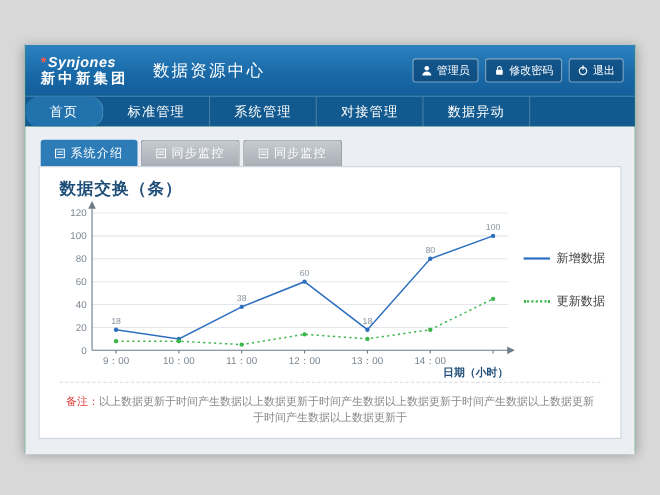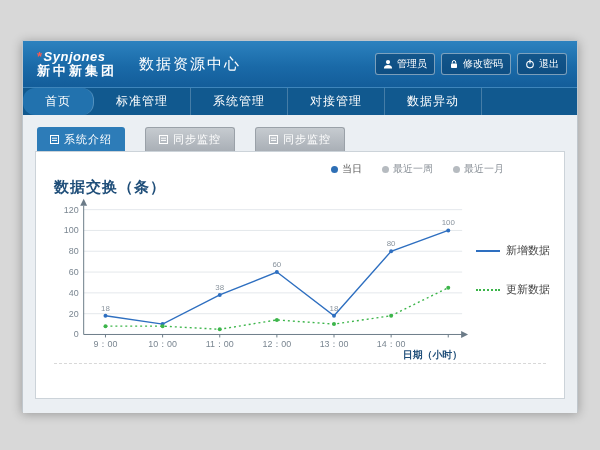--- a/index.html
+++ b/index.html
@@ -15,21 +15,21 @@
   .app-title{color:#fff;font-size:15px;margin-left:22px;letter-spacing:2px;}
   .header-actions{margin-left:auto;display:flex;gap:6px;align-items:center;}
   .hbtn{display:flex;align-items:center;gap:4px;background:rgba(8,60,105,.55);border:1px solid rgba(255,255,255,.45);color:#fff;font-size:10px;padding:3px 7px;border-radius:3px;cursor:pointer;font-family:inherit;}
   .hbtn svg{display:block;}
   
   .nav{height:28px;background:#11598f;display:flex;align-items:stretch;border-top:1px solid #3e85bb;}
   .nav-item{color:#fff;font-size:12px;display:flex;align-items:center;padding:0 22px;border-right:1px solid rgba(255,255,255,.22);cursor:pointer;letter-spacing:1px;}
   .nav-item.active{background:#2272ae;border-radius:12px;}
   
   .content{height:298px;background:#ebeff3;padding:12px 12px 0;}
-  .tabs{display:flex;gap:20px;height:24px;margin-left:2px;}
+  .tabs{display:flex;gap:3px;height:24px;margin-left:2px;}
   .tab{display:flex;align-items:center;gap:5px;font-size:11px;color:#fff;padding:0 13px;border-radius:3px 3px 0 0;cursor:pointer;letter-spacing:1px;}
   .tab.active{background:#2d7cb8;}
   .tab.inactive{background:linear-gradient(180deg,#c6cbd0,#a9afb6);border:1px solid #9aa1a8;border-bottom:none;}
   .panel{background:#fff;border:1px solid #ccd3d9;height:248px;padding:8px 14px 0;overflow:hidden;}
   .period-legend{display:flex;justify-content:flex-end;gap:20px;padding-right:46px;margin-top:2px;}
   .pl-item{display:flex;align-items:center;gap:4px;font-size:10px;color:#8b9299;cursor:pointer;}
   .pl-item.active{color:#555;}
   .dot{width:7px;height:7px;border-radius:50%;background:#b6bbc0;display:inline-block;}
   .ylabel{font-size:15px;color:#1f4e79;font-weight:bold;margin:2px 0 0 4px;letter-spacing:1px;}
   .chart-row{display:flex;align-items:flex-start;}
@@ -110,34 +110,20 @@
             <rect x="0.5" y="0.5" width="8" height="8" fill="none" stroke="#fff"></rect>
             <line x1="2" y1="3.2" x2="7" y2="3.2" stroke="#fff"></line>
             <line x1="2" y1="5.4" x2="7" y2="5.4" stroke="#fff"></line>
           </svg>
         <span>同步监控</span>
       </div>
     </div>
 
     <div class="panel">
 
-      <div class="period-legend">
-        <div class="pl-item active">
-          <span class="dot" style="background: rgb(46, 111, 181);"></span>
-          <span>当日</span>
-        </div>
-        <div class="pl-item">
-          <span class="dot" style="background: rgb(182, 187, 192);"></span>
-          <span>最近一周</span>
-        </div>
-        <div class="pl-item">
-          <span class="dot" style="background: rgb(182, 187, 192);"></span>
-          <span>最近一月</span>
-        </div>
-      </div>
 
       <div class="ylabel">数据交换（条）</div>
 
       <div class="chart-row">
         <svg id="chart-svg" width="430" height="164" viewBox="0 0 430 164">
             <text x="29" y="141" text-anchor="end" font-size="9" fill="#7a8691">0</text>
             <line x1="34" y1="117" x2="416" y2="117" stroke="#e4e8ec" stroke-width="1"></line>
             <text x="29" y="120" text-anchor="end" font-size="9" fill="#7a8691">20</text>
             <line x1="34" y1="96" x2="416" y2="96" stroke="#e4e8ec" stroke-width="1"></line>
             <text x="29" y="99" text-anchor="end" font-size="9" fill="#7a8691">40</text>
@@ -196,16 +182,19 @@
             <span>新增数据</span>
           </div>
           <div class="sl-item">
             <span class="sample" style="border-top: 2px dotted rgb(60, 181, 74);"></span>
             <span>更新数据</span>
           </div>
         </div>
       </div>
 
       <div class="note-divider"></div>
+      <div class="note">
+        <span class="red">备注：</span><span>以上数据更新于时间产生数据以上数据更新于时间产生数据以上数据更新于时间产生数据以上数据更新于时间产生数据以上数据更新于</span>
+      </div>
 
     </div>
   </div>
 </div>
 
 </body></html>

